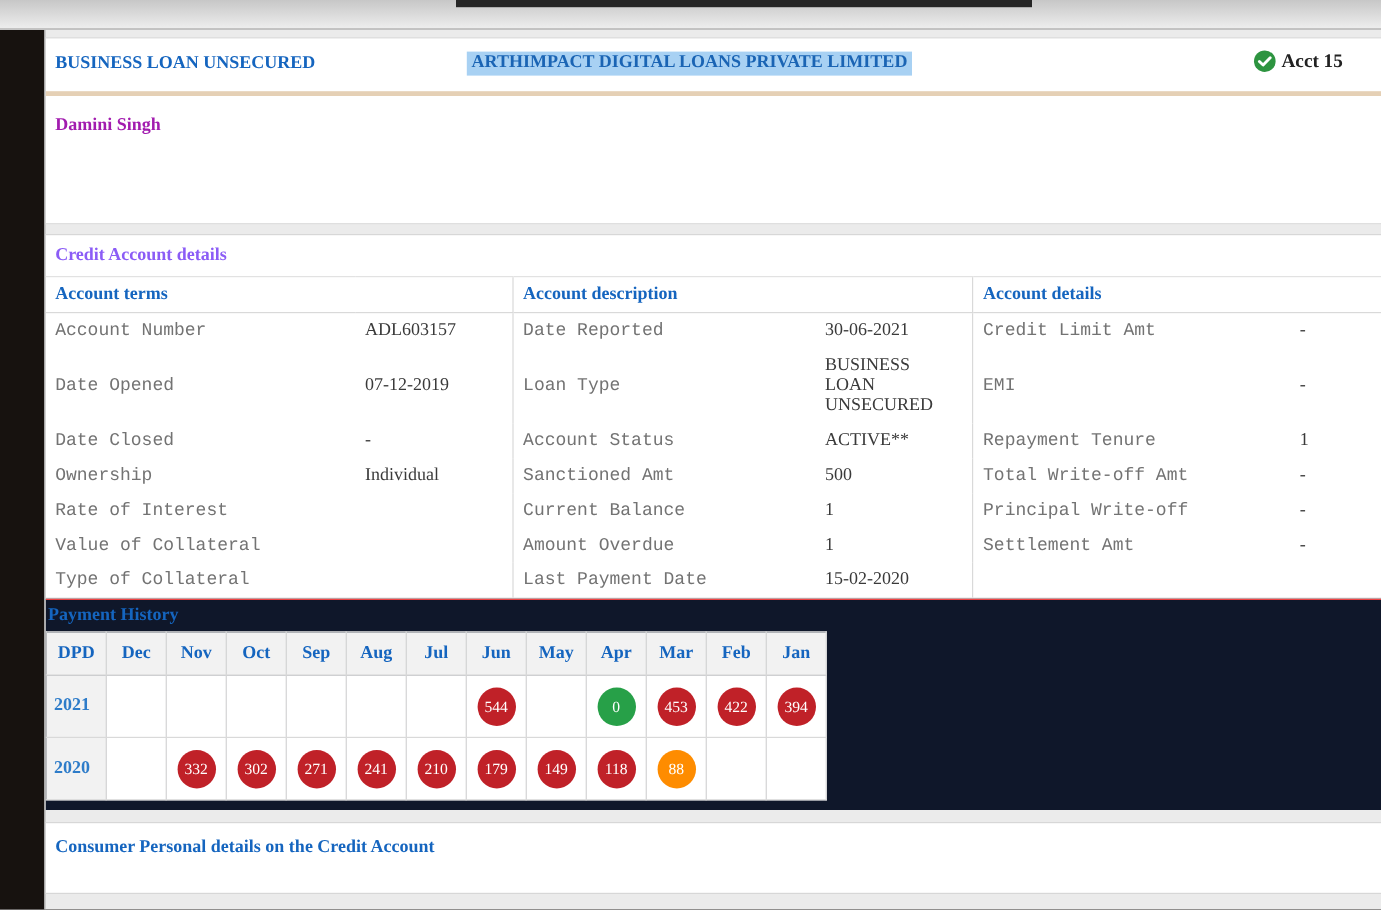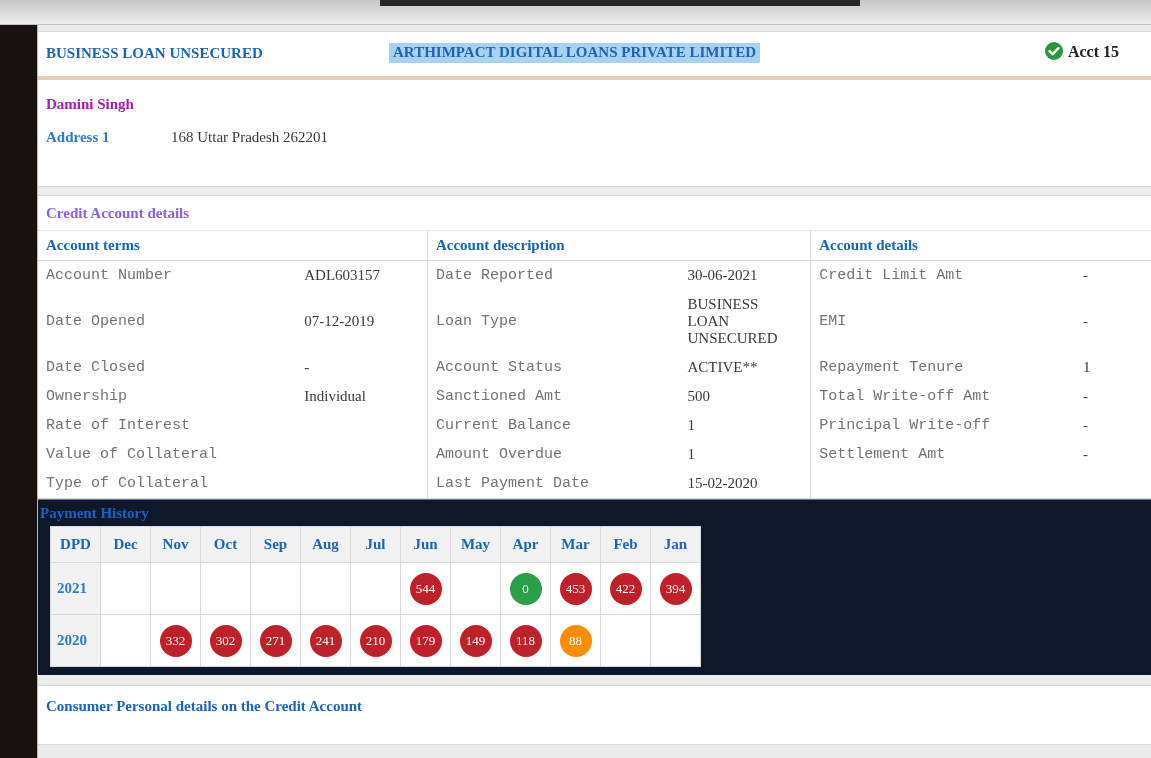--- a/index.html
+++ b/index.html
@@ -52,21 +52,21 @@
   table.credit td.lbl{ color:#737373;font-family:Liberation Mono, monospace; }
   table.credit td.val{ color:#3a3a3a; }
   table.credit .gsep{ border-left:1px solid #d9d9d9; }
   td.val.g1{ width:128px; } td.lbl.g1{ width:252px; }
   td.val.g2{ width:128px; max-width:128px; } td.lbl.g2{ width:246px; }
   td.val.g3{ width:74px; } td.lbl.g3{ width:258px; }
   td.val.wrapcol div{ width:104px; }
   
   .ph-card{ margin-top:0; background:#0f172a; border-top:1px solid #ef4444; padding-bottom:8px; }
   .ph-title{ color:#1565bf; font-weight:bold; font-size:15px; padding:5px 2px 4px 2px; }
-  table.ph{ border-collapse:collapse; font-size:15px; margin-left:12px; }
+  table.ph{ border-collapse:collapse; font-size:15px; margin-left:0; }
   table.ph th, table.ph td{ border:1px solid #d9d9d9; text-align:center; }
   table.ph th{ background:#f2f2f2; color:#1565bf; font-weight:bold; width:50px; height:36px; }
   table.ph th.dpd{ width:44px; }
   table.ph td{ background:#ffffff; height:52px; width:50px; }
   table.ph td.year{ background:#f2f2f2; color:#2e7cc9; font-weight:bold; text-align:left; padding-left:6px; }
   .badge{ display:inline-block; width:32px; height:32px; border-radius:50%;
           color:#ffffff; font-size:13px; line-height:32px; }
   .badge.red{ background:#c02128; }
   .badge.green{ background:#27a048; }
   .badge.orange{ background:#fe8c00; }
@@ -90,24 +90,20 @@
       <span class="acct-badge">
         <svg class="check-icon" viewBox="0 0 20 20">
           <circle cx="10" cy="10" r="9" fill="#2d9440"></circle>
           <path d="M5.5 10.2 L8.6 13.2 L14.5 7.2" stroke="#ffffff" stroke-width="2.4" fill="none" stroke-linecap="round" stroke-linejoin="round"></path>
         </svg>
         <span>Acct 15</span>
       </span>
     </div>
     <div class="tan-rule"></div>
     <div class="name-line">Damini Singh</div>
-    <div class="addr-row">
-      <span class="addr-label">Address 1</span>
-      <span class="addr-value">168 Uttar Pradesh 262201</span>
-    </div>
   </div>
 
   <div class="card credit-card">
     <div class="section-title">Credit Account details</div>
     <table class="credit">
       <thead>
         <tr>
           <th colspan="2">Account terms</th>
           <th colspan="2" class="gsep">Account description</th>
           <th colspan="2" class="gsep">Account details</th>

